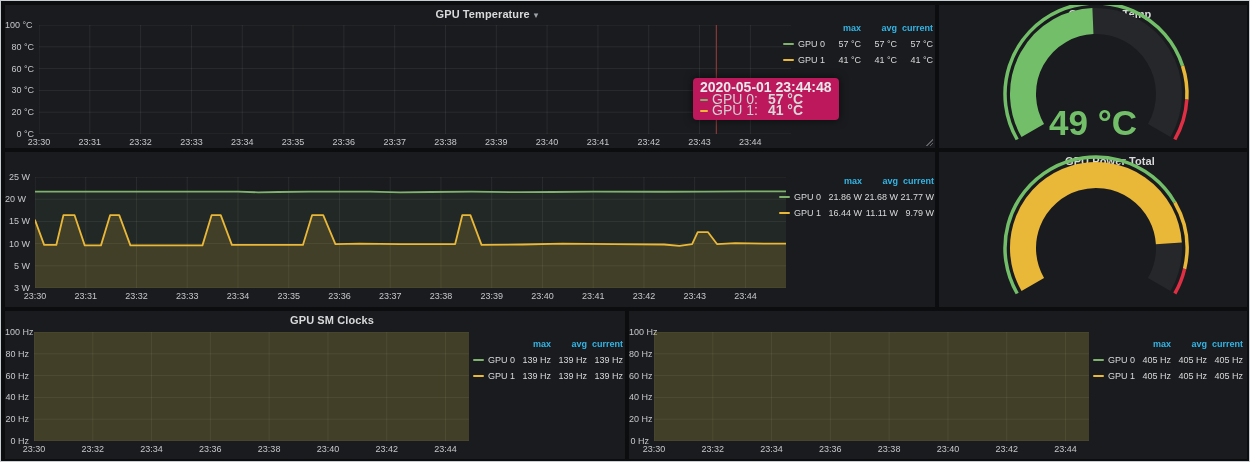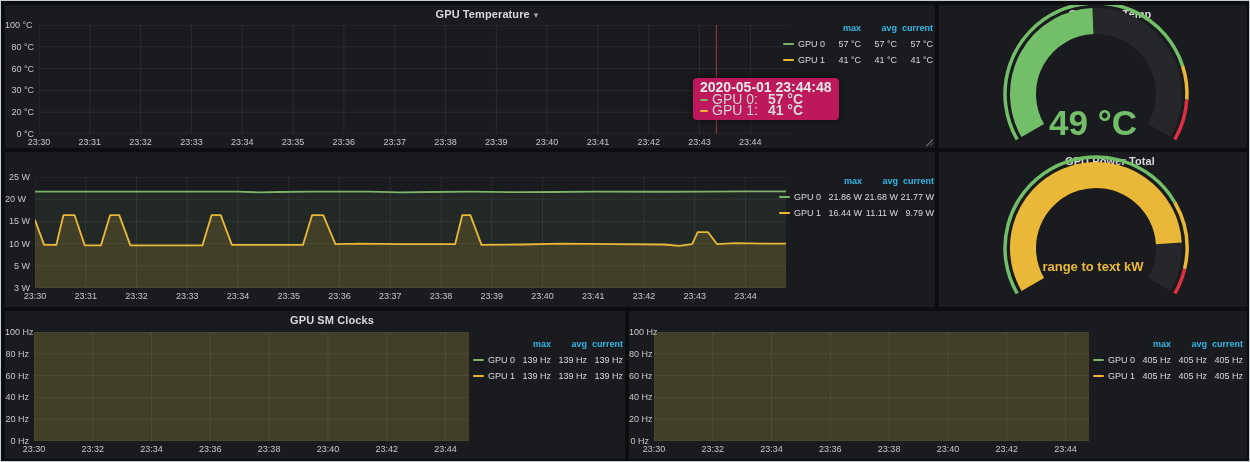--- a/index.html
+++ b/index.html
@@ -249,21 +249,20 @@
     <div class="panel-title">
       <span>GPU Power Total</span>
     </div>
     <svg class="gauge-svg" width="308" height="155">
         <path d="M 229.86 91.42 A 73 73 0 0 1 220.22 132.50" stroke="#26272b" stroke-width="26" fill="none"></path>
         <path d="M 93.78 132.50 A 73 73 0 1 1 229.86 91.42" stroke="#eab839" stroke-width="26" fill="none"></path>
         <path d="M 78.19 141.50 A 91 91 0 0 1 235.81 50.50" stroke="#73bf69" stroke-width="3.5" fill="none"></path>
         <path d="M 235.81 50.50 A 91 91 0 0 1 245.60 116.78" stroke="#eab839" stroke-width="3.5" fill="none"></path>
         <path d="M 245.60 116.78 A 91 91 0 0 1 235.81 141.50" stroke="#e02f44" stroke-width="3.5" fill="none"></path>
       </svg>
-      <div class="gauge-value" id="value-power_total" style="color: rgb(234, 184, 57);">range to text kW</div>
   </div>
 
   <div class="panel" id="panel-sm_clocks">
     <div class="panel-title">
       <span>GPU SM Clocks</span>
     </div>
     <div class="chart" id="chart-sm_clocks">
         <div class="tick" style="left: 0px; width: 24px; text-align: right; top: 125px;">0 Hz</div>
         <div class="tick" style="left: 0px; width: 24px; text-align: right; top: 103.2px;">20 Hz</div>
         <div class="tick" style="left: 0px; width: 24px; text-align: right; top: 81.4px;">40 Hz</div>

